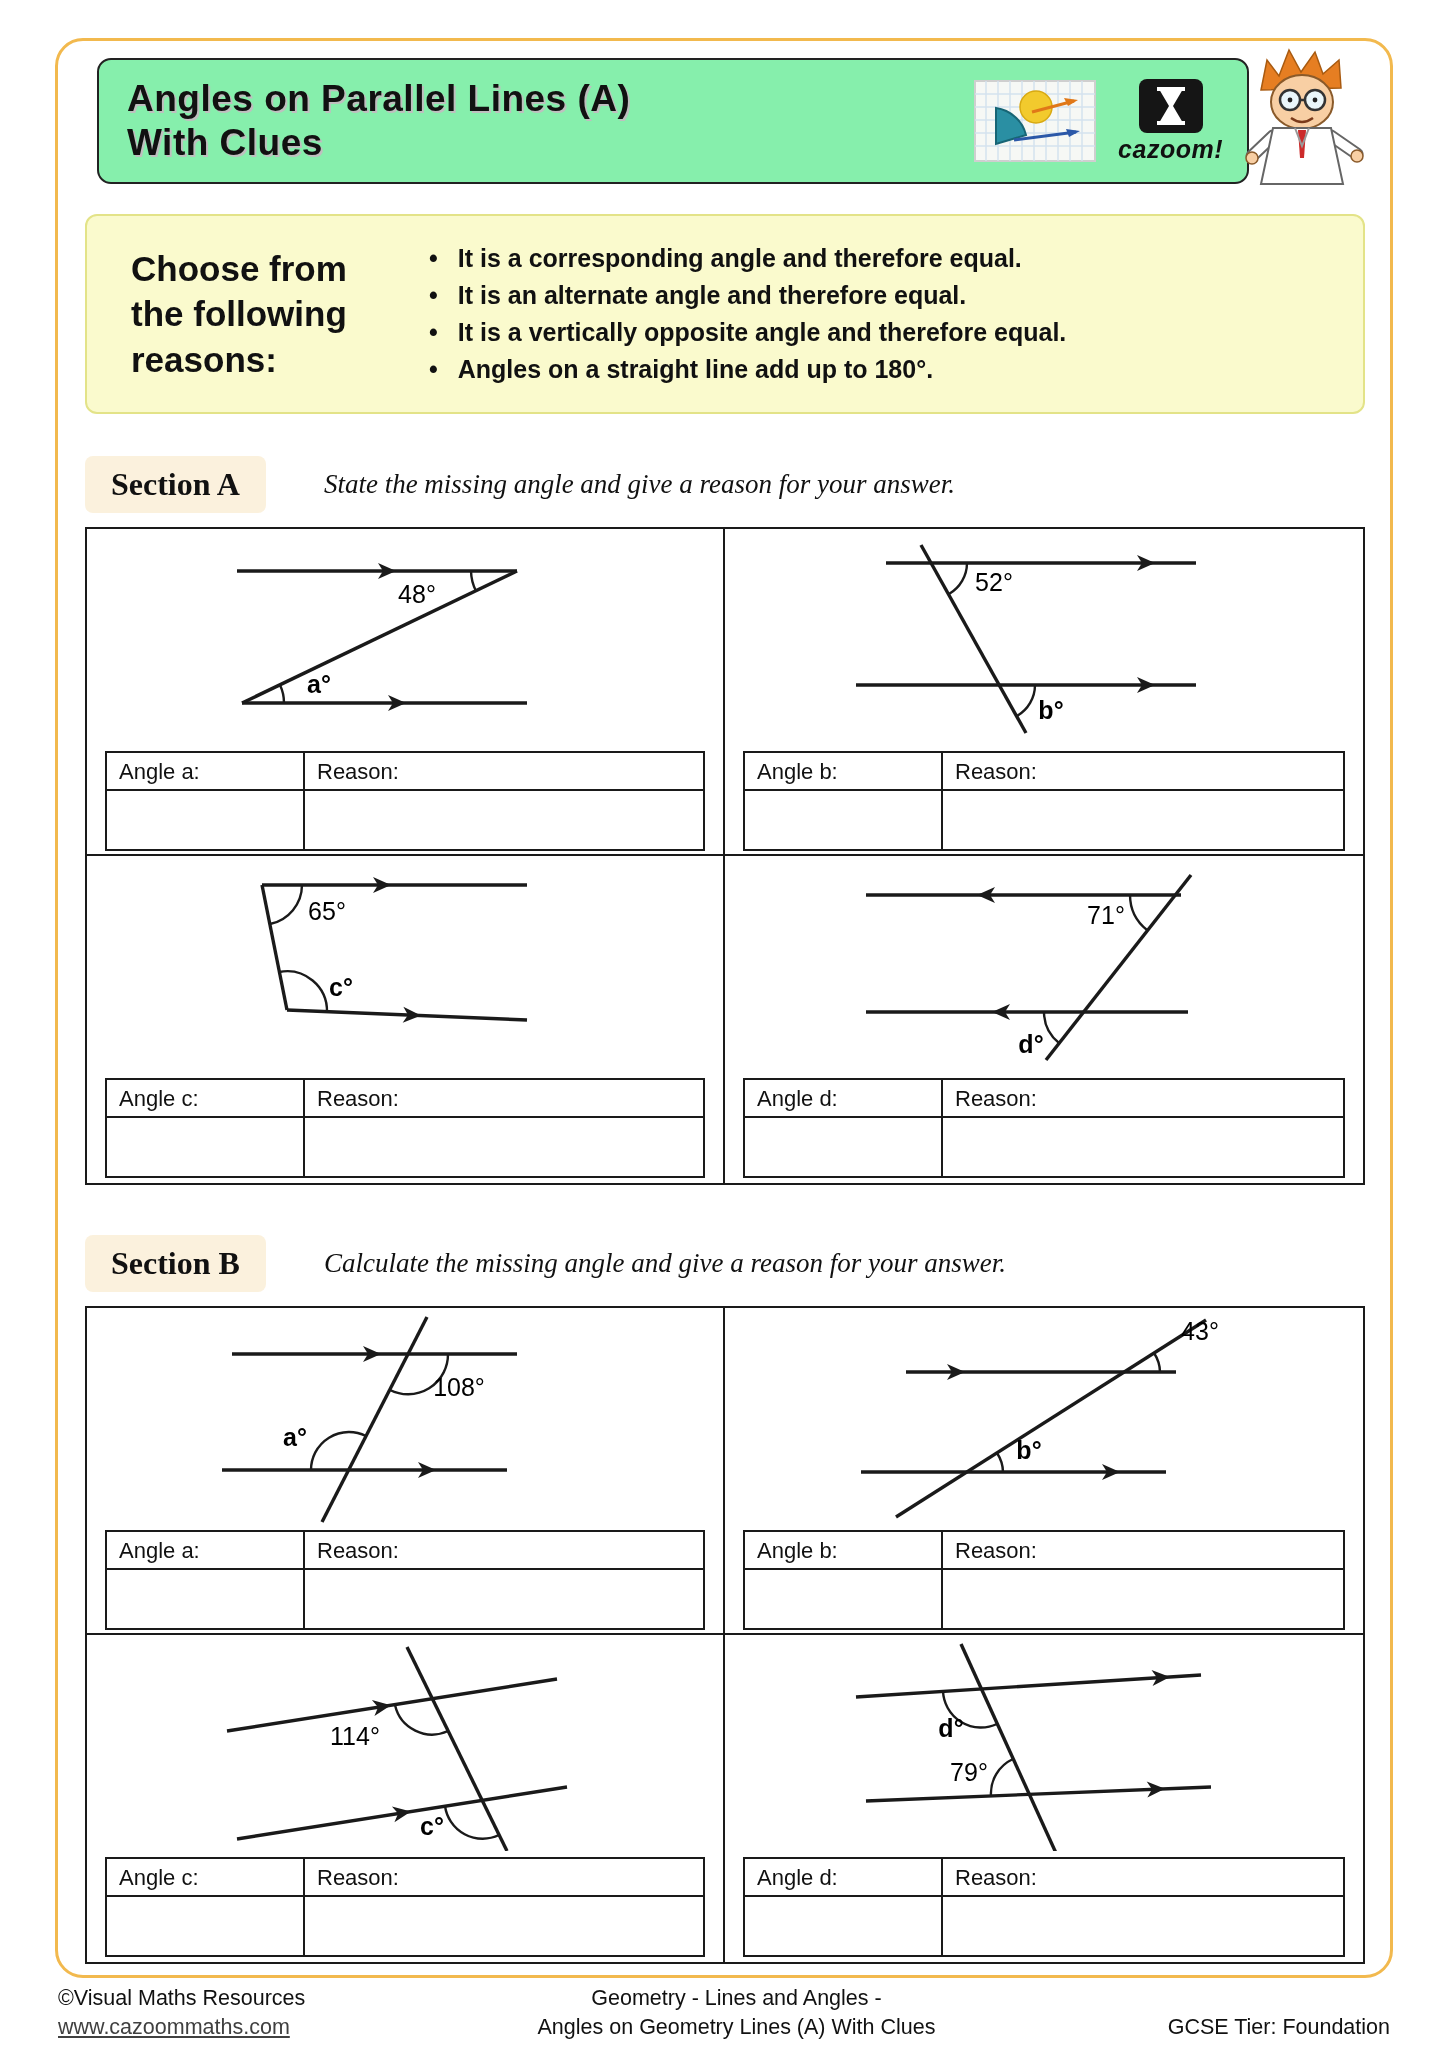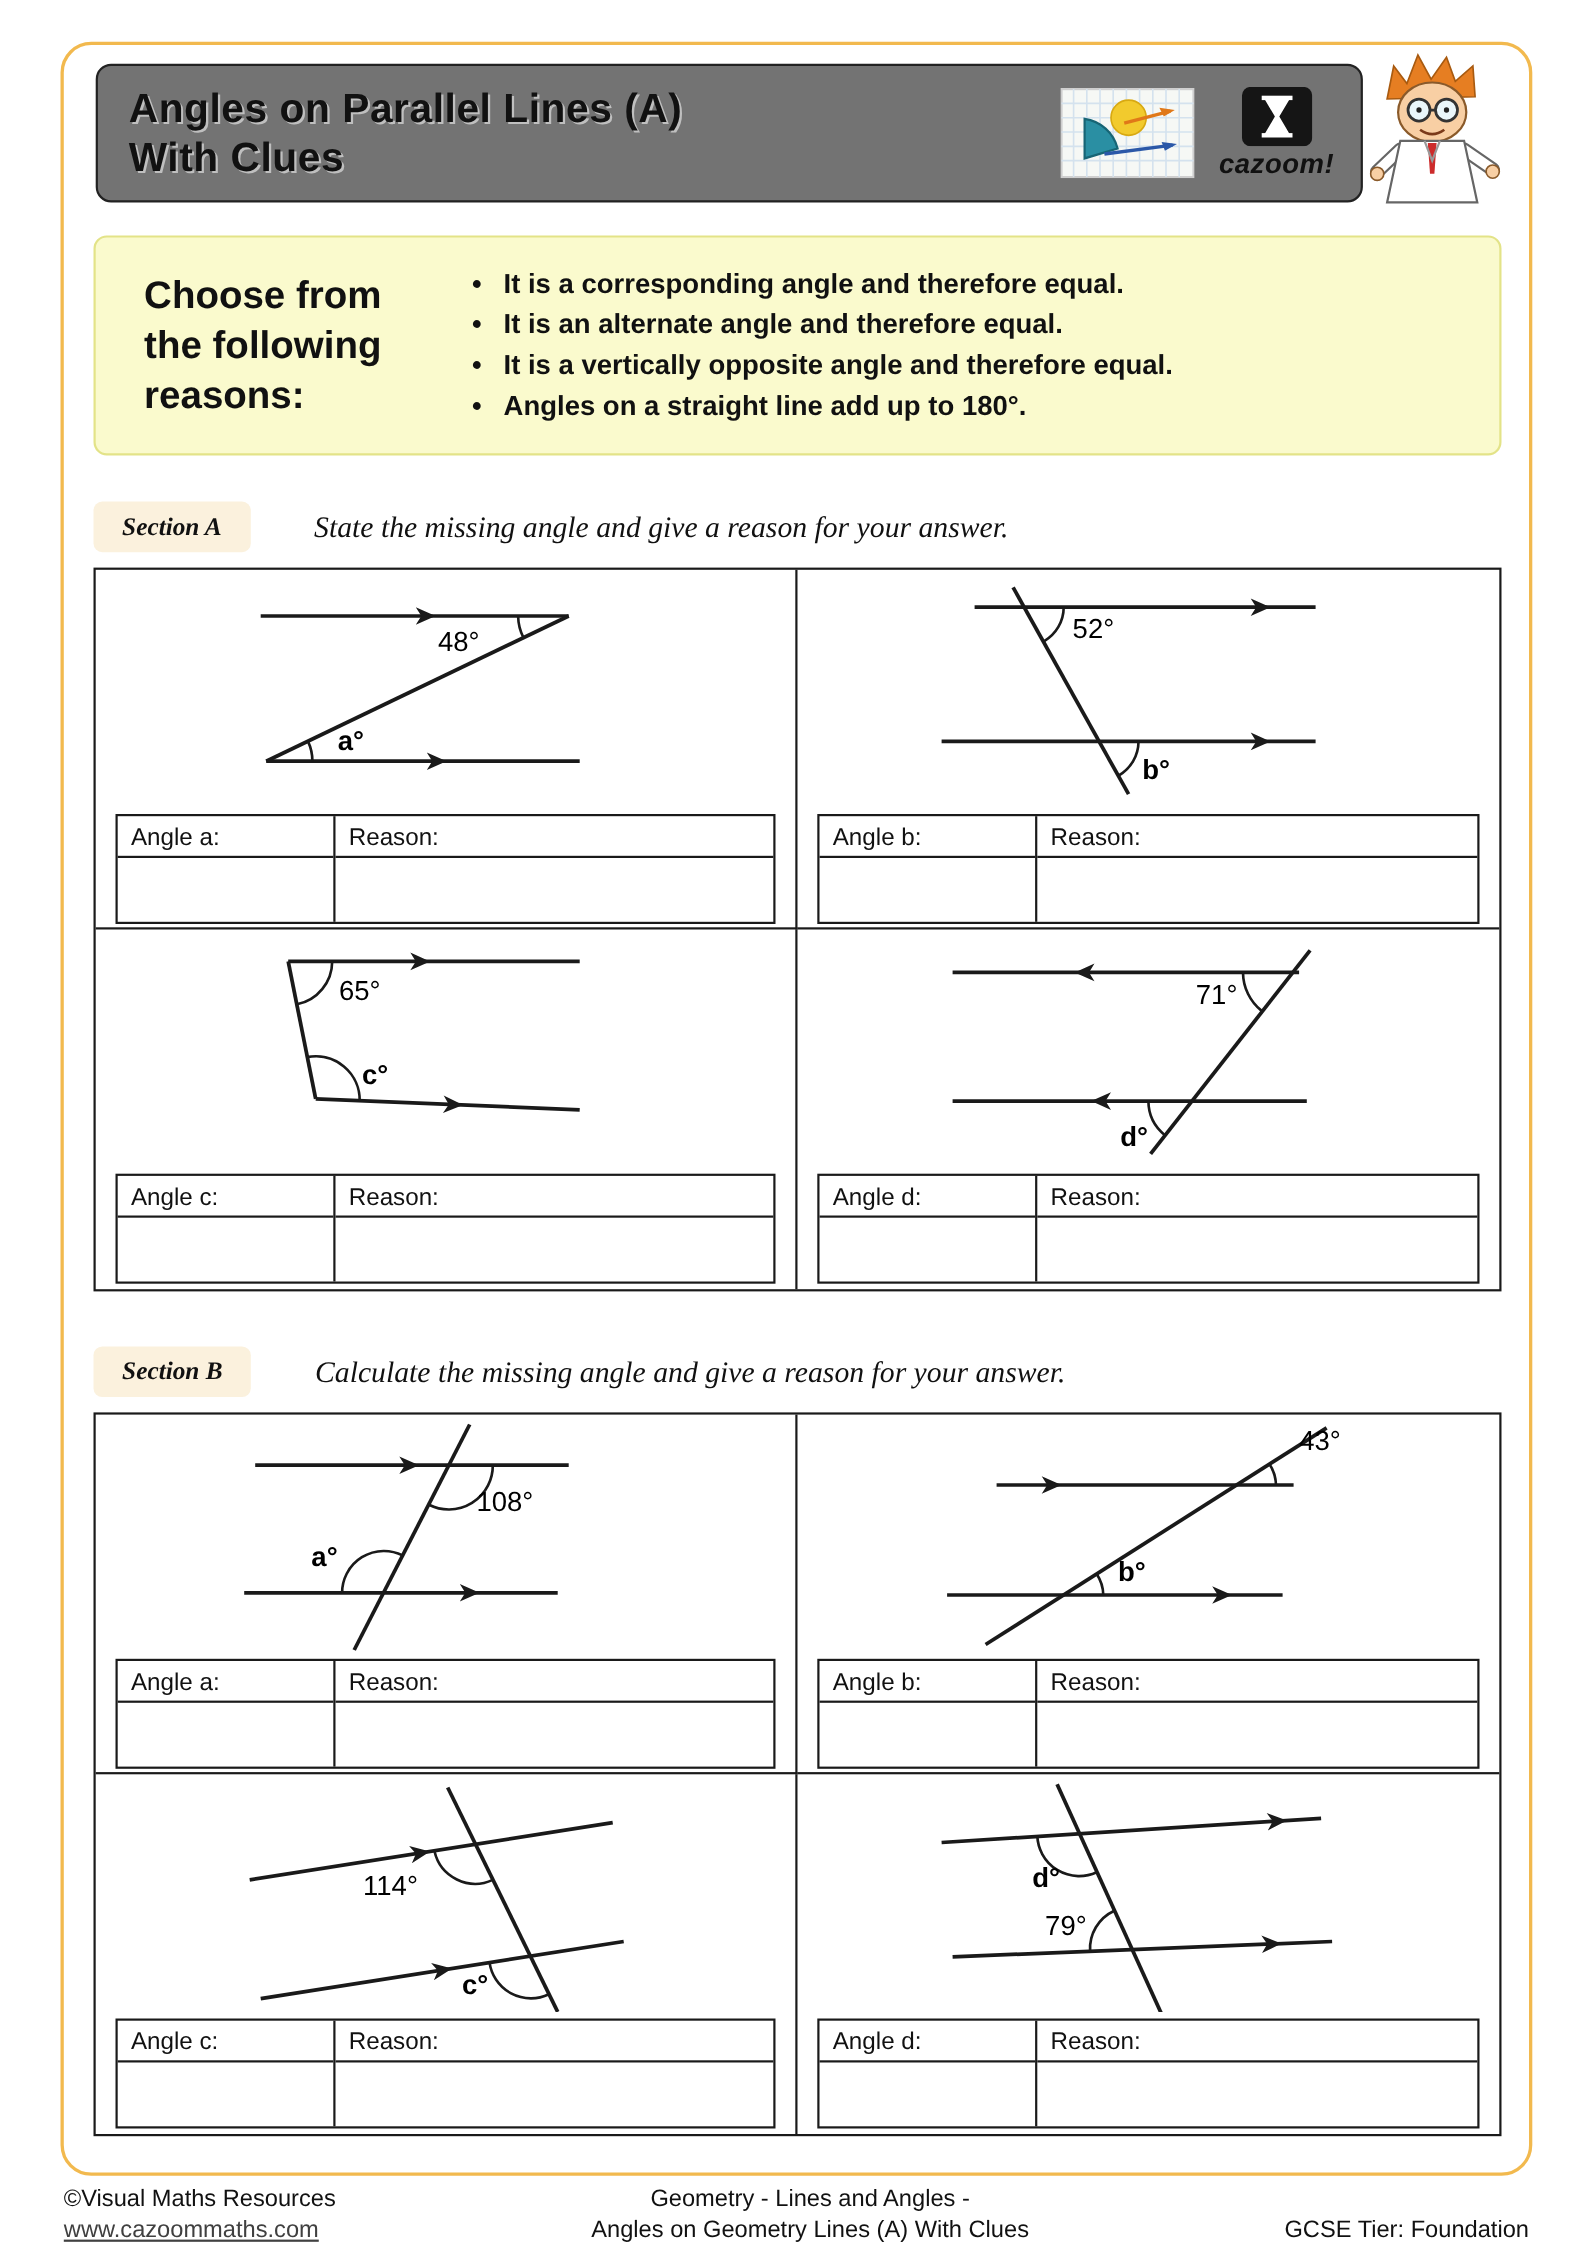--- a/index.html
+++ b/index.html
@@ -9,22 +9,22 @@
   }
   .page-border{
     position:absolute;left:55px;top:38px;right:55px;bottom:70px;
     border:3px solid #f2b94e;border-radius:28px;pointer-events:none;
   }
   .content{position:absolute;left:85px;top:52px;width:1280px;}
 
   
   .header-row{position:relative;height:140px;}
   .header-box{
-    position:absolute;left:2px;top:6px;width:1152px;height:126px;box-sizing:border-box;
-    border:2px solid #222;border-radius:14px;background:#737373;
+    position:absolute;left:12px;top:6px;width:1152px;height:126px;box-sizing:border-box;
+    border:2px solid #222;border-radius:14px;background:#86efac;
     display:flex;align-items:center;justify-content:space-between;
     padding:10px 24px 10px 28px;
   }
   .title{font-size:37px;font-weight:bold;line-height:1.18;letter-spacing:.5px;
     text-shadow:2px 2px 0 #bfbfbf;}
   .header-logos{display:flex;align-items:center;gap:22px;}
   .cazoom-logo{display:flex;flex-direction:column;align-items:center;font-style:italic;}
   .brand-text{font-size:25px;font-weight:bold;letter-spacing:.5px;margin-top:2px;}
   .mascot{position:absolute;right:0;top:-6px;width:120px;height:152px;}
 
@@ -37,21 +37,21 @@
   .clue-prompt{width:240px;margin-left:22px;font-weight:bold;font-size:35px;
     text-align:left;line-height:1.3;}
   .reasons{margin:0 0 0 58px;padding:0;list-style:none;font-weight:bold;
     font-size:25px;line-height:1.48;}
   .reasons li{display:flex;align-items:baseline;}
   .reasons li::before{content:"•";margin-right:20px;}
 
   
   .section-heading{display:flex;align-items:center;margin-top:42px;margin-bottom:14px;
     font-family:"Liberation Serif",serif;}
-  .section-label{font-weight:bold;font-style:italic;font-size:23px;
+  .section-label{font-weight:bold;font-size:32px;
     background:#fbf1dd;padding:10px 26px;border-radius:8px;}
   .section-instruction{font-style:italic;font-size:27px;margin-left:58px;}
 
   
   .problems-grid{display:grid;grid-template-columns:1fr 1fr;border:2px solid #1a1a1a;}
   .problem{height:327px;box-sizing:border-box;padding-top:4px;}
   .problem.br{border-right:2px solid #1a1a1a;}
   .problem.bb{border-bottom:2px solid #1a1a1a;}
   .diagram{height:212px;}
   svg.diag{display:block;width:100%;height:212px;}

